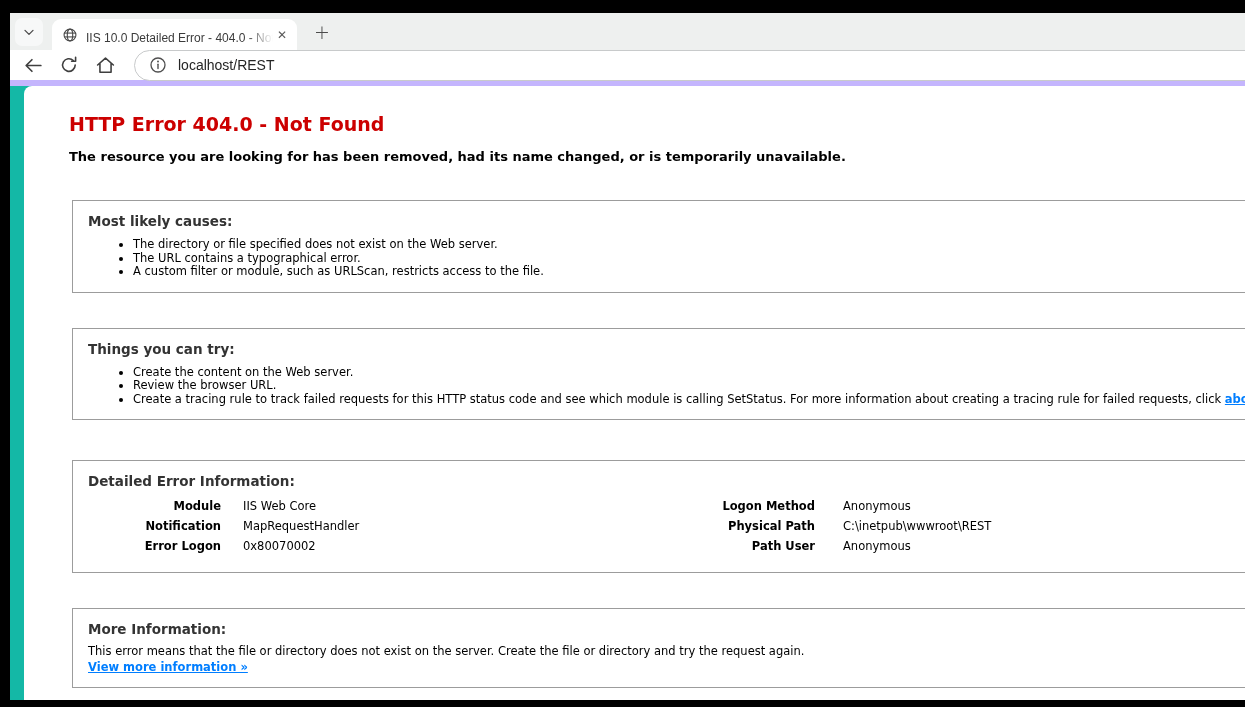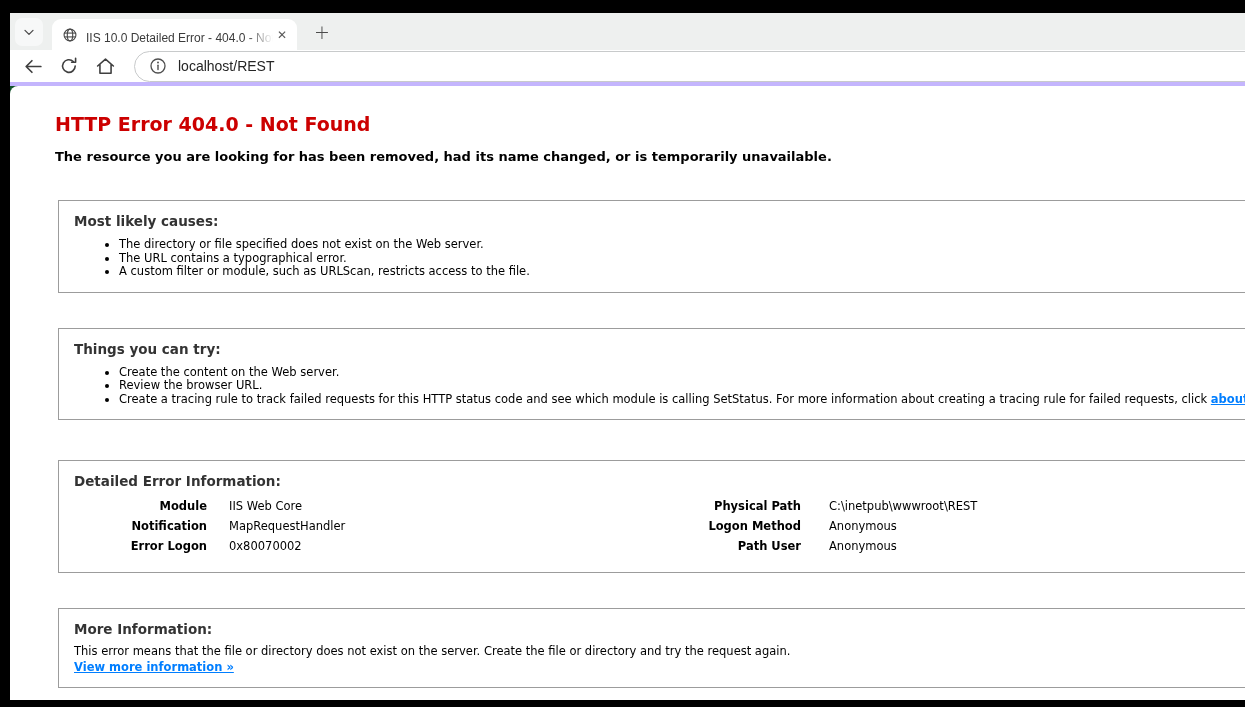--- a/index.html
+++ b/index.html
@@ -80,21 +80,21 @@
     display: flex; align-items: center; justify-content: center;
     font-size: 19px; font-weight: 300;
     color: #4c4c4c;
     cursor: pointer;
   }
 
   
   .navbar {
     height: 36px;
     background: #fff;
-    border-bottom: 4px solid #c4b5fd;
+    border-bottom: 6px solid #c4b5fd;
     display: flex;
     align-items: center;
     padding-left: 8px;
     flex: 0 0 auto;
   }
   .nav-icon-btn {
     width: 30px; height: 30px;
     margin-right: 6px;
     display: flex; align-items: center; justify-content: center;
     border-radius: 6px;
@@ -120,22 +120,23 @@
   .addr-text {
     margin-left: 9px;
     font-family: "Liberation Sans", sans-serif;
     font-size: 14px;
     color: #252525;
   }
 
   
   .content-chrome {
     flex: 1;
-    background: #14532d;
+    background: #14b8a6;
     overflow: hidden;
+    padding-left: 14px;
   }
   .webpage {
     height: 100%;
     background: #fff;
     border-radius: 8px 0 0 0;
     overflow: hidden;
   }
   .iis-page {
     width: 1500px;
     padding: 27px 0 0 45px;
@@ -326,26 +327,26 @@
                   <th>Error Logon</th>
                   <td>0x80070002</td>
                 </tr>
               </tbody>
                 </table>
             </div>
             <div class="details-col-right">
               <table class="details-table">
                 <tbody>
                 <tr>
+                  <th>Logon Method</th>
+                  <td>Anonymous</td>
+                </tr>
+                <tr>
                   <th>Physical Path</th>
                   <td>C:\inetpub\wwwroot\REST</td>
-                </tr>
-                <tr>
-                  <th>Logon Method</th>
-                  <td>Anonymous</td>
                 </tr>
                 <tr>
                   <th>Path User</th>
                   <td>Anonymous</td>
                 </tr>
               </tbody>
                 </table>
             </div>
           </div>
         </div>

